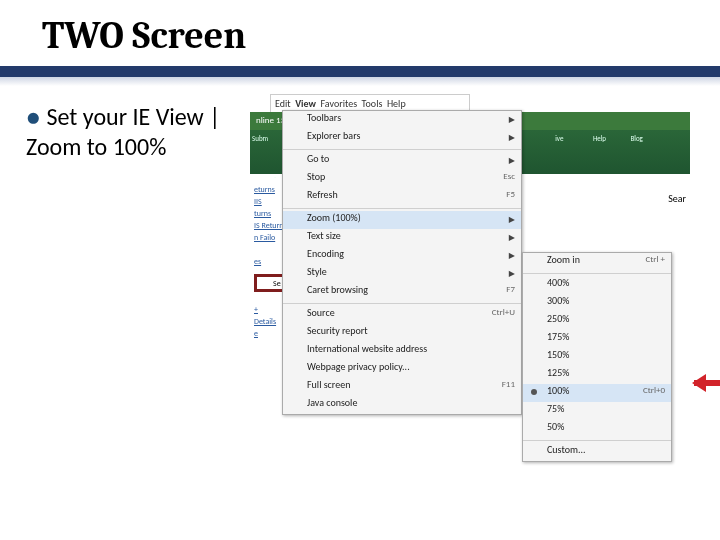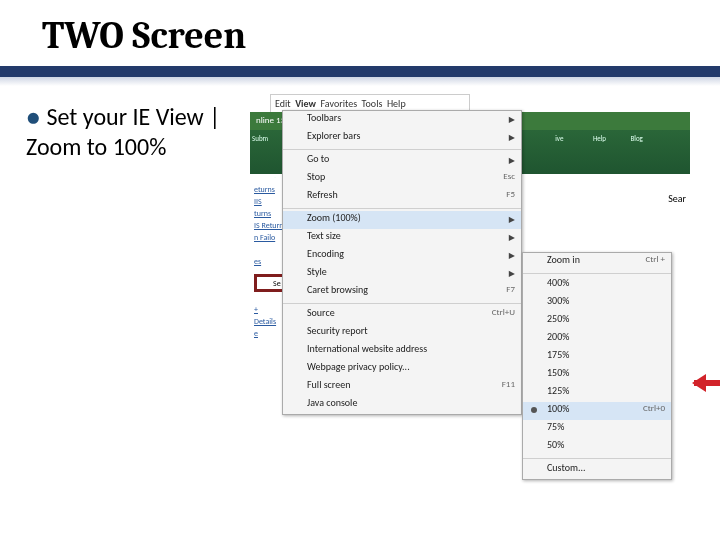--- a/index.html
+++ b/index.html
@@ -182,23 +182,20 @@
           <div class="row">
             <span>400%</span>
           </div>
           <div class="row">
             <span>300%</span>
           </div>
           <div class="row">
             <span>250%</span>
           </div>
           <div class="row">
-            <span>200%</span>
-          </div>
-          <div class="row">
             <span>175%</span>
           </div>
           <div class="row">
             <span>150%</span>
           </div>
           <div class="row">
             <span>125%</span>
           </div>
           <div class="row hl">
             <span class="dot2"></span>

